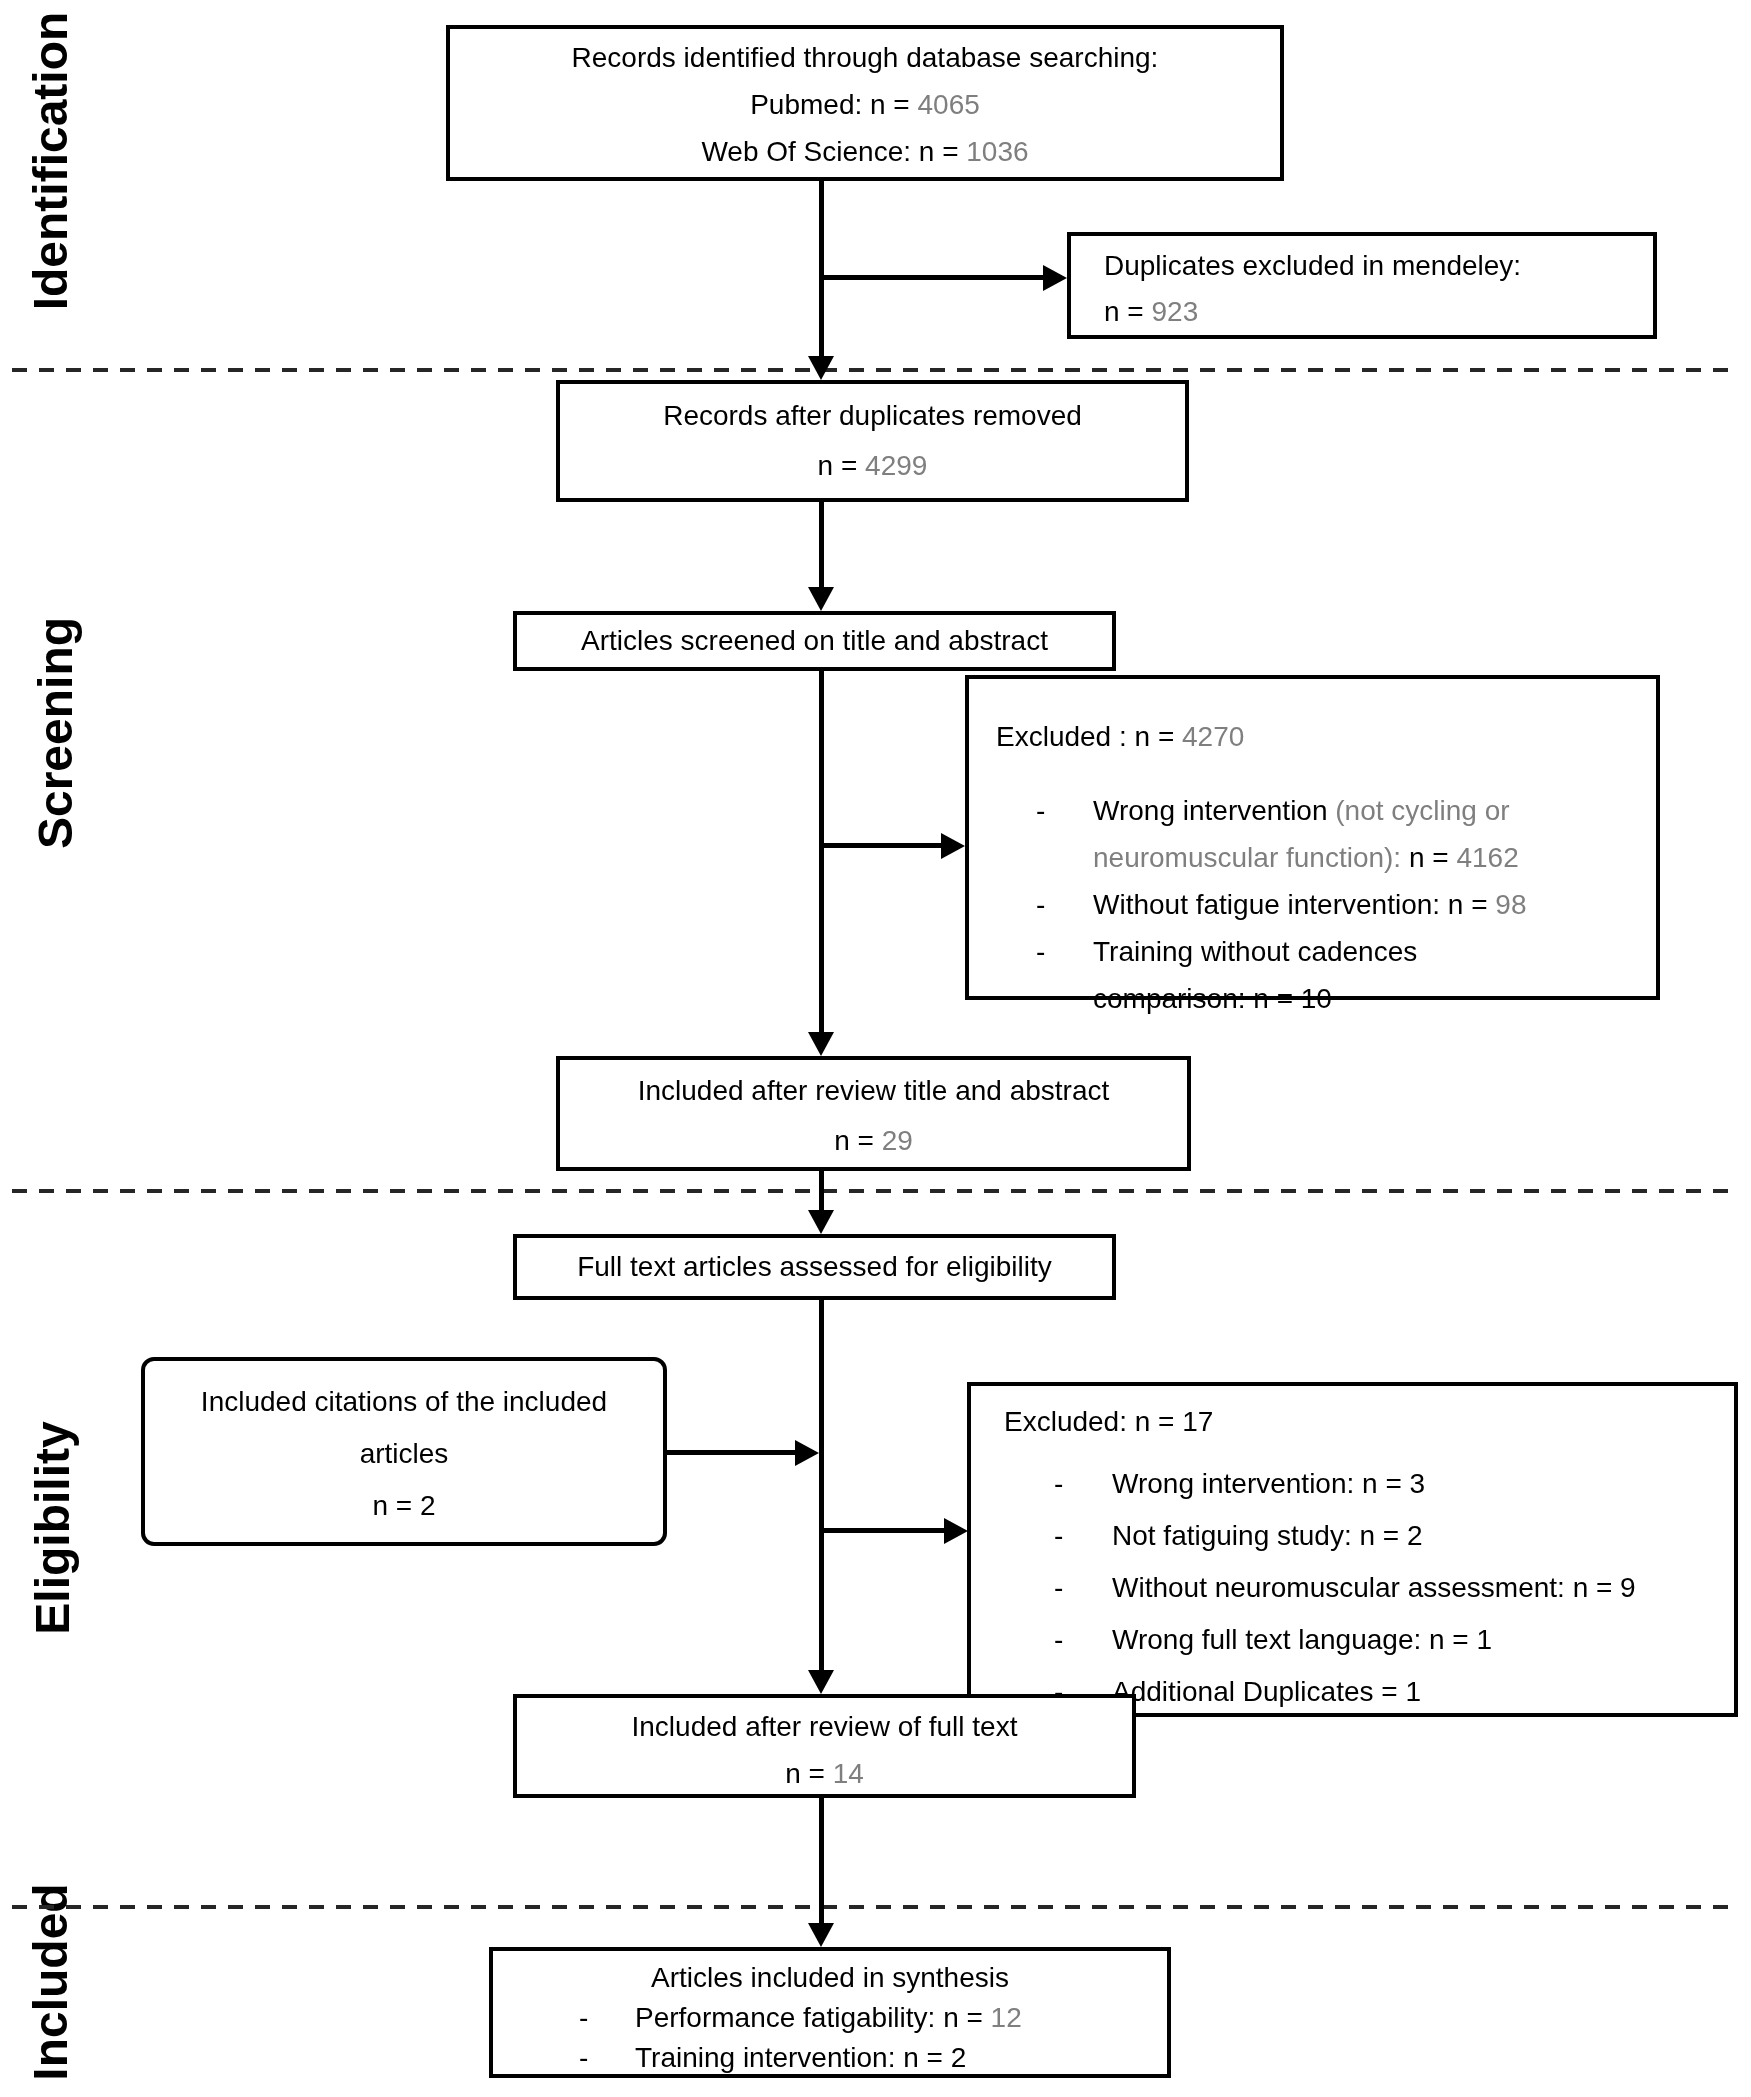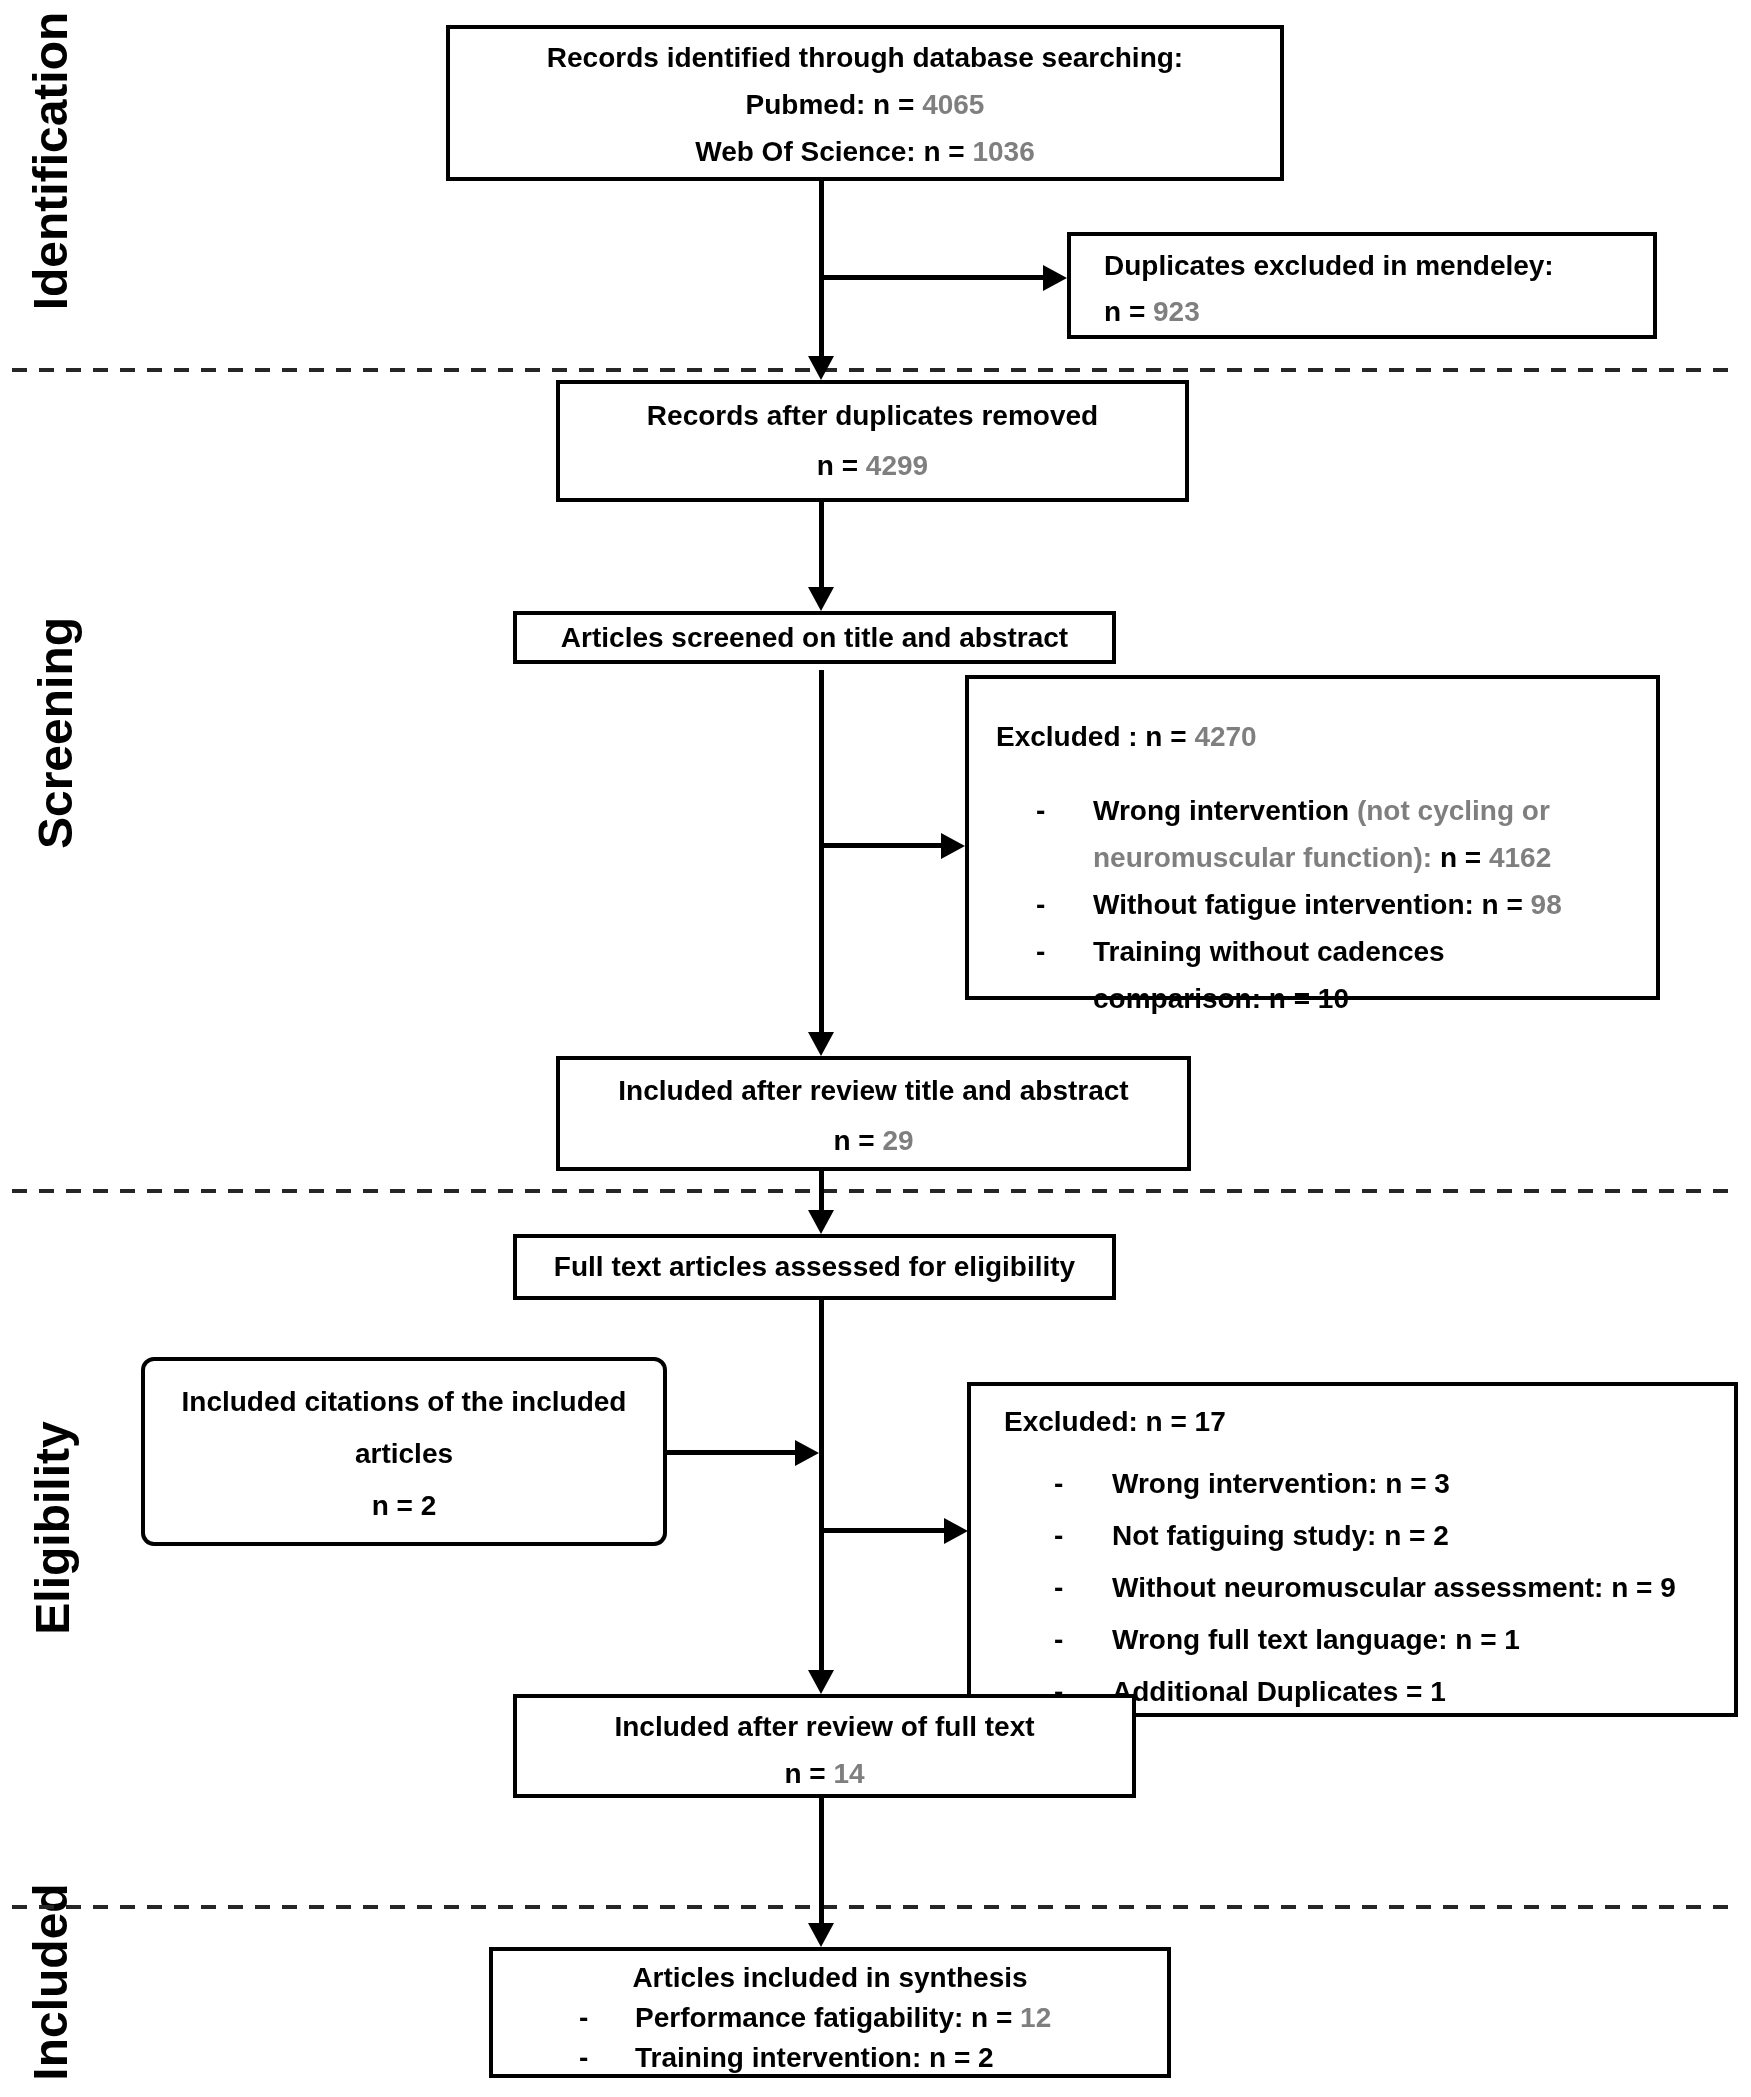--- a/index.html
+++ b/index.html
@@ -6,21 +6,21 @@
   .canvas{position:relative;width:1751px;height:2097px;background:#ffffff;
           font-family:"Liberation Sans","DejaVu Sans",sans-serif;color:#000;overflow:hidden;}
 
   .side-label{position:absolute;font-size:48px;font-weight:600;color:#000;
               transform:translate(-50%,-50%) rotate(-90deg);white-space:nowrap;}
 
   .dashed{position:absolute;height:3.5px;
           background:repeating-linear-gradient(90deg,#262626 0 15px,transparent 15px 27px);}
 
   .box{position:absolute;box-sizing:border-box;border:4px solid #000;background:#fff;
-       font-size:28px;font-weight:700;color:#000;}
+       font-size:28px;font-weight:400;color:#000;}
   .center{text-align:center;}
   .muted{color:#7f7f7f;}
   .line{white-space:pre-wrap;}
   .vflex{display:flex;align-items:center;justify-content:center;}
 
   .lh80 .line{line-height:40px;} .lh92 .line{line-height:46px;}
   .lh95 .line{line-height:47px;} .lh100 .line{line-height:50px;}
   .lh105 .line{line-height:52px;}
 
   .li{position:relative;text-align:left;}
@@ -63,21 +63,21 @@
   <div class="box lh92" style="left:1067px;top:232px;width:590px;height:107px;padding-top:7px;">
     <div class="line pl50">Duplicates excluded in mendeley:</div>
     <div class="line pl50"><span>n =</span><span class="muted"> 923</span></div>
   </div>
 
   <div class="box center lh100" style="left:556px;top:380px;width:633px;height:122px;padding-top:7.4px;">
     <div class="line">Records after duplicates removed</div>
     <div class="line"><span>n =</span><span class="muted"> 4299</span></div>
   </div>
 
-  <div class="box center vflex" style="left:513px;top:611px;width:603px;height:53px;">
+  <div class="box center vflex" style="left:513px;top:611px;width:603px;height:60px;">
     <div class="line">Articles screened on title and abstract</div>
   </div>
 
   <div class="box lh95" style="left:965px;top:675px;width:695px;height:325px;padding-top:34px;">
     <div class="line pl55"><span>Excluded : n =</span><span class="muted"> 4270</span></div>
     <div style="height:27px;"></div>
     <div class="line li ind1"><span class="dash">-</span><span>Wrong intervention </span><span class="muted">(not cycling or</span></div>
     <div class="line li ind1"><span class="muted">neuromuscular function):</span><span> n =</span><span class="muted"> 4162</span></div>
     <div class="line li ind1"><span class="dash">-</span><span>Without fatigue intervention: n =</span><span class="muted"> 98</span></div>
     <div class="line li ind1"><span class="dash">-</span><span>Training without cadences</span></div>

